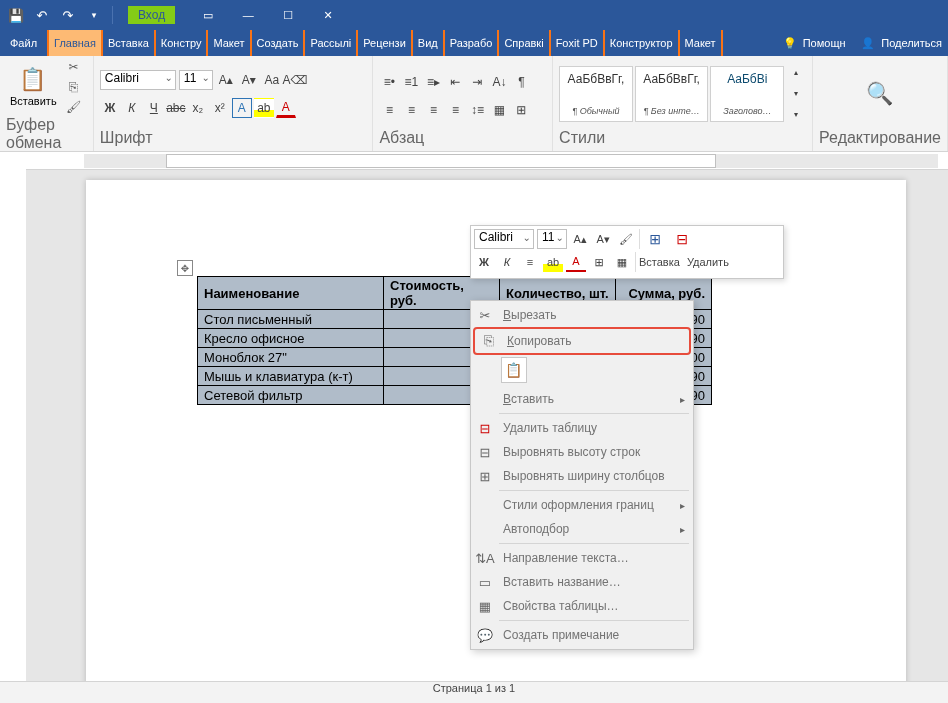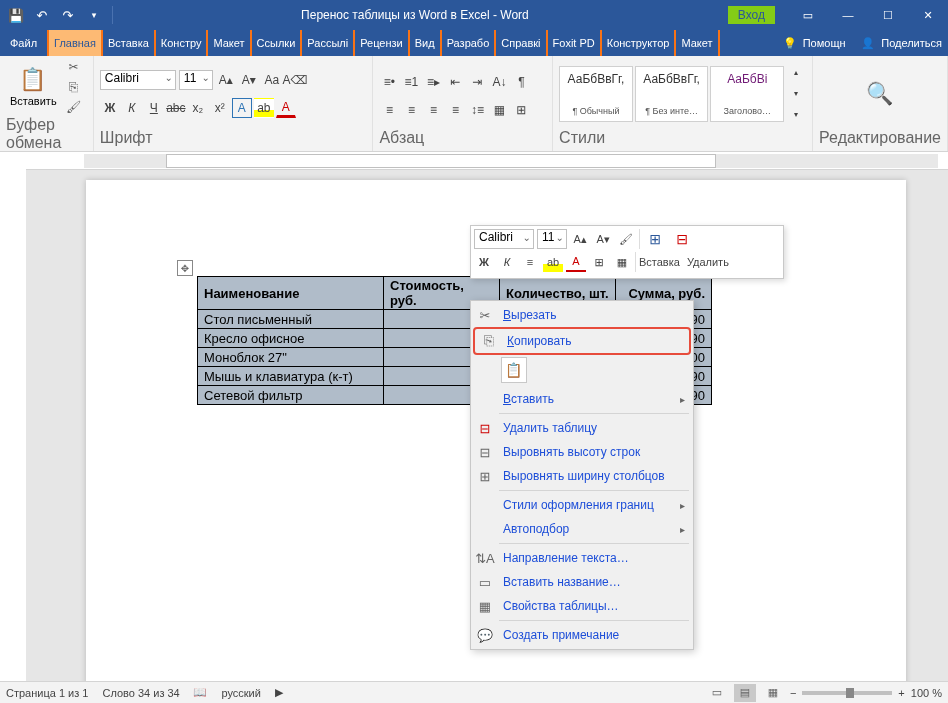--- a/index.html
+++ b/index.html
@@ -44,22 +44,22 @@
 
 .btn-row { display: flex; gap: 2px; margin-top: 4px; }
 .rb { width: 20px; height: 20px; display: inline-flex; align-items: center; justify-content: center; font-size: 12px; color: #444; border: 1px solid transparent; }
 .bold { font-weight: bold; }
 .italic { font-style: italic; }
 .under { text-decoration: underline; }
 .strike { text-decoration: line-through; }
 
 .style-box { width: 78px; height: 56px; border: 1px solid #d0d0d0; background: #fff; display: flex; flex-direction: column; align-items: center; justify-content: center; font-size: 9px; text-align: center; }
 .style-sample { font-size: 12px; color: #333; }
-.style-sample.heading { color: #701a75; }
-.style-name { color: #555; margin-top: 20px; white-space: nowrap; overflow: hidden; }
+.style-sample.heading { color: #0c4a6e; }
+.style-name { color: #555; margin-top: 20px; white-space: nowrap; overflow: hidden; font-style: italic; }
 
 
 .ruler-h { height: 18px; background: #fff; border-bottom: 1px solid #d4d4d4; margin-left: 26px; position: relative; }
 .ruler-track { position: absolute; left: 58px; right: 10px; top: 2px; height: 14px; background: #e8e8e8; }
 .ruler-active { position: absolute; left: 140px; width: 550px; top: 2px; height: 14px; background: #fff; border: 1px solid #c0c0c0; }
 
 
 .doc-area { position: absolute; top: 170px; left: 26px; right: 0; bottom: 22px; background: #e6e6e6; overflow: hidden; }
 .page { position: absolute; left: 60px; top: 10px; width: 820px; height: 1000px; background: #fff; box-shadow: 0 0 6px rgba(0,0,0,0.2); }
 .selector-handle { position: absolute; left: 177px; top: 260px; width: 16px; height: 16px; border: 1px solid #888; background: #fff; display: flex; align-items: center; justify-content: center; font-size: 10px; color: #666; }
@@ -79,65 +79,64 @@
 .mini-size { width: 30px; }
 .mini-btn { width: 20px; height: 20px; display: inline-flex; align-items: center; justify-content: center; font-size: 11px; color: #444; }
 .mini-sep { width: 1px; height: 20px; background: #ddd; }
 .mini-grid { width: 24px; height: 20px; display: inline-flex; align-items: center; justify-content: center; font-size: 14px; color: #2b579a; }
 .mini-lbl { font-size: 11px; color: #444; }
 
 
 .ctx-menu { position: absolute; left: 470px; top: 300px; width: 224px; background: #f0f0f0; border: 1px solid #c8c8c8; box-shadow: 2px 2px 8px rgba(0,0,0,0.2); padding: 2px 0; font-size: 12px; }
 .ctx-item { display: flex; align-items: center; height: 24px; padding: 0 8px 0 4px; gap: 8px; }
 .ctx-ico { width: 20px; display: flex; justify-content: center; color: #666; font-size: 13px; }
-.ctx-label { flex: 1; color: #1d4ed8; }
+.ctx-label { flex: 1; color: #737373; }
 .ctx-label .accel { text-decoration: underline; }
 .ctx-arrow { color: #666; font-size: 10px; }
 .ctx-sep { height: 1px; background: #d4d4d4; margin: 2px 4px 2px 28px; }
 .ctx-header { color: #888; padding: 4px 8px 2px 32px; font-size: 11px; }
 .ctx-paste-icons { padding: 2px 0 4px 30px; display: flex; gap: 4px; }
 .ctx-paste-btn { width: 26px; height: 26px; border: 1px solid #c8c8c8; background: #fff; display: flex; align-items: center; justify-content: center; font-size: 14px; }
 .ctx-highlight { border: 2px solid #e74c3c; border-radius: 4px; margin: 0 2px; }
 
 
-.statusbar { position: absolute; bottom: 0; left: 0; right: 0; height: 22px; background: #f3f3f3; border-top: 1px solid #d4d4d4; display: flex; align-items: center; font-size: 11px; color: #444; padding: 0 6px; gap: 14px; }
+.statusbar { position: absolute; bottom: 0; left: 0; right: 0; height: 22px; background: #f3f3f3; border-top: 1px solid #d4d4d4; display: flex; align-items: center; font-size: 11px; color: #444; padding: 0 6px; gap: 14px; flex-direction: column; }
 .status-right { margin-left: auto; display: flex; align-items: center; gap: 6px; }
 .view-btn { width: 22px; height: 18px; display: inline-flex; align-items: center; justify-content: center; color: #666; }
 .view-btn.active { background: #c9c9c9; }
 .zoom-slider { width: 90px; height: 4px; background: #c0c0c0; position: relative; }
 .zoom-slider::before { content: ""; position: absolute; left: 44px; top: -3px; width: 8px; height: 10px; background: #888; }
 </style>
 </head>
 <body>
 
 <div class="titlebar">
   <div class="qat">
     <div class="qat-btn">💾</div>
     <div class="qat-btn">↶</div>
     <div class="qat-btn">↷</div>
     <div class="qat-btn" style="font-size:9px">▾</div>
   </div>
   <div class="qat-sep"></div>
-  <div class="title-center">Перенос таблицы из Word в Excel  -  Word</div>
   <div class="title-right">
     <div class="login-btn">Вход</div>
     <div class="win-btn">▭</div>
     <div class="win-btn">—</div>
     <div class="win-btn">☐</div>
     <div class="win-btn close">✕</div>
   </div>
 </div>
 
 <div class="ribbon-tabs">
   <div class="ribbon-tab file">Файл</div>
   <div class="ribbon-tab active">Главная</div>
   <div class="ribbon-tab">Вставка</div>
   <div class="ribbon-tab">Констру</div>
   <div class="ribbon-tab">Макет</div>
-  <div class="ribbon-tab">Ссылки</div>
+  <div class="ribbon-tab">Создать</div>
   <div class="ribbon-tab">Рассылі</div>
   <div class="ribbon-tab">Рецензи</div>
   <div class="ribbon-tab">Вид</div>
   <div class="ribbon-tab">Разрабо</div>
   <div class="ribbon-tab">Справкі</div>
   <div class="ribbon-tab">Foxit PD</div>
   <div class="ribbon-tab">Конструктор</div>
   <div class="ribbon-tab">Макет</div>
   <div class="ribbon-right">
     <span>💡</span>

